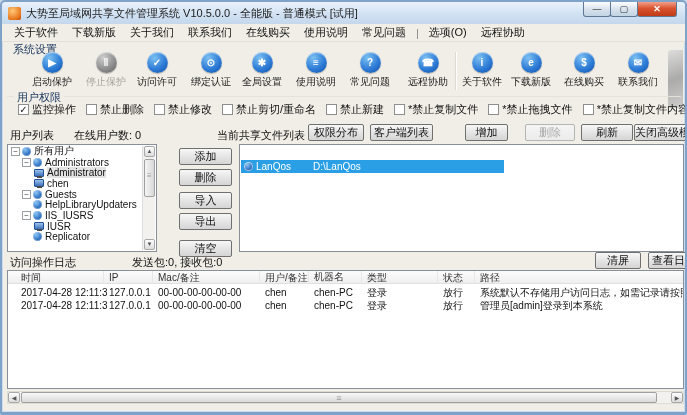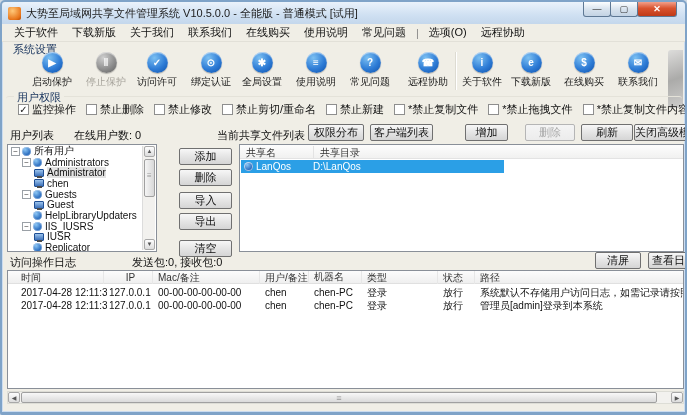--- a/index.html
+++ b/index.html
@@ -302,24 +302,20 @@
         </div>
       <div class="tnode lv2">
           <span class="ico-user"></span>
           <span class="node-label">chen</span>
         </div>
       <div class="tnode lv1">
           <span class="expander">−</span>
           <span class="ico-globe"></span>
           <span class="node-label">Guests</span>
         </div>
-      <div class="tnode lv2">
-          <span class="ico-user"></span>
-          <span class="node-label">Guest</span>
-        </div>
       <div class="tnode lv1">
           <span class="spacer"></span>
           <span class="ico-globe"></span>
           <span class="node-label">HelpLibraryUpdaters</span>
         </div>
       <div class="tnode lv1">
           <span class="expander">−</span>
           <span class="ico-globe"></span>
           <span class="node-label">IIS_IUSRS</span>
         </div>
@@ -341,40 +337,36 @@
     </div>
   </div>
 
   <div class="btn side-btn" style="top:146px;">添加</div>
   <div class="btn side-btn" style="top:167px;">删除</div>
   <div class="btn side-btn" style="top:190px;">导入</div>
   <div class="btn side-btn" style="top:211px;">导出</div>
   <div class="btn side-btn" style="top:238px;">清空</div>
 
   <div class="panel sharelist">
-    <div class="sl-header">
-      <span class="h1">共享名</span>
-      <span class="h2">共享目录</span>
-    </div>
     <div class="sl-row">
       <span class="ico-globe"></span>
       <span>LanQos</span>
       <span class="cell-dir">D:\LanQos</span>
     </div>
   </div>
 
   <span class="lbl" style="left:8px; top:253px;">访问操作日志</span>
   <span class="lbl" style="left:130px; top:253px;">发送包:0, 接收包:0</span>
   <div class="btn" style="left:577px; top:250px; width:46px;">清屏</div>
   <div class="btn" style="left:630px; top:250px; width:52px;">查看日志</div>
 
   <div class="panel log-table">
     <div class="lt-header">
       <span class="lt-col" style="left:0; width:96px; padding-left:13px;">时间</span>
-      <span class="lt-col" style="left:96px; width:49px; padding-left:5px;text-align:center;">IP</span>
+      <span class="lt-col" style="left:96px; width:49px; padding-left:5px;">IP</span>
       <span class="lt-col" style="left:145px; width:107px; padding-left:5px;">Mac/备注</span>
       <span class="lt-col" style="left:252px; width:49px; padding-left:5px;">用户/备注</span>
       <span class="lt-col" style="left:301px; width:53px; padding-left:5px;font-family:Liberation Mono, monospace;">机器名</span>
       <span class="lt-col" style="left:354px; width:76px; padding-left:5px;">类型</span>
       <span class="lt-col" style="left:430px; width:37px; padding-left:5px;">状态</span>
       <span class="lt-col" style="left:467px; width:208px; padding-left:5px; border-right:none;">路径</span>
     </div>
     <div class="lt-row" style="top:15px;">
       <span class="lt-cell" style="left:13px; width:86px;">2017-04-28 12:11:30</span>
       <span class="lt-cell" style="left:101px; width:46px;">127.0.0.1</span>

